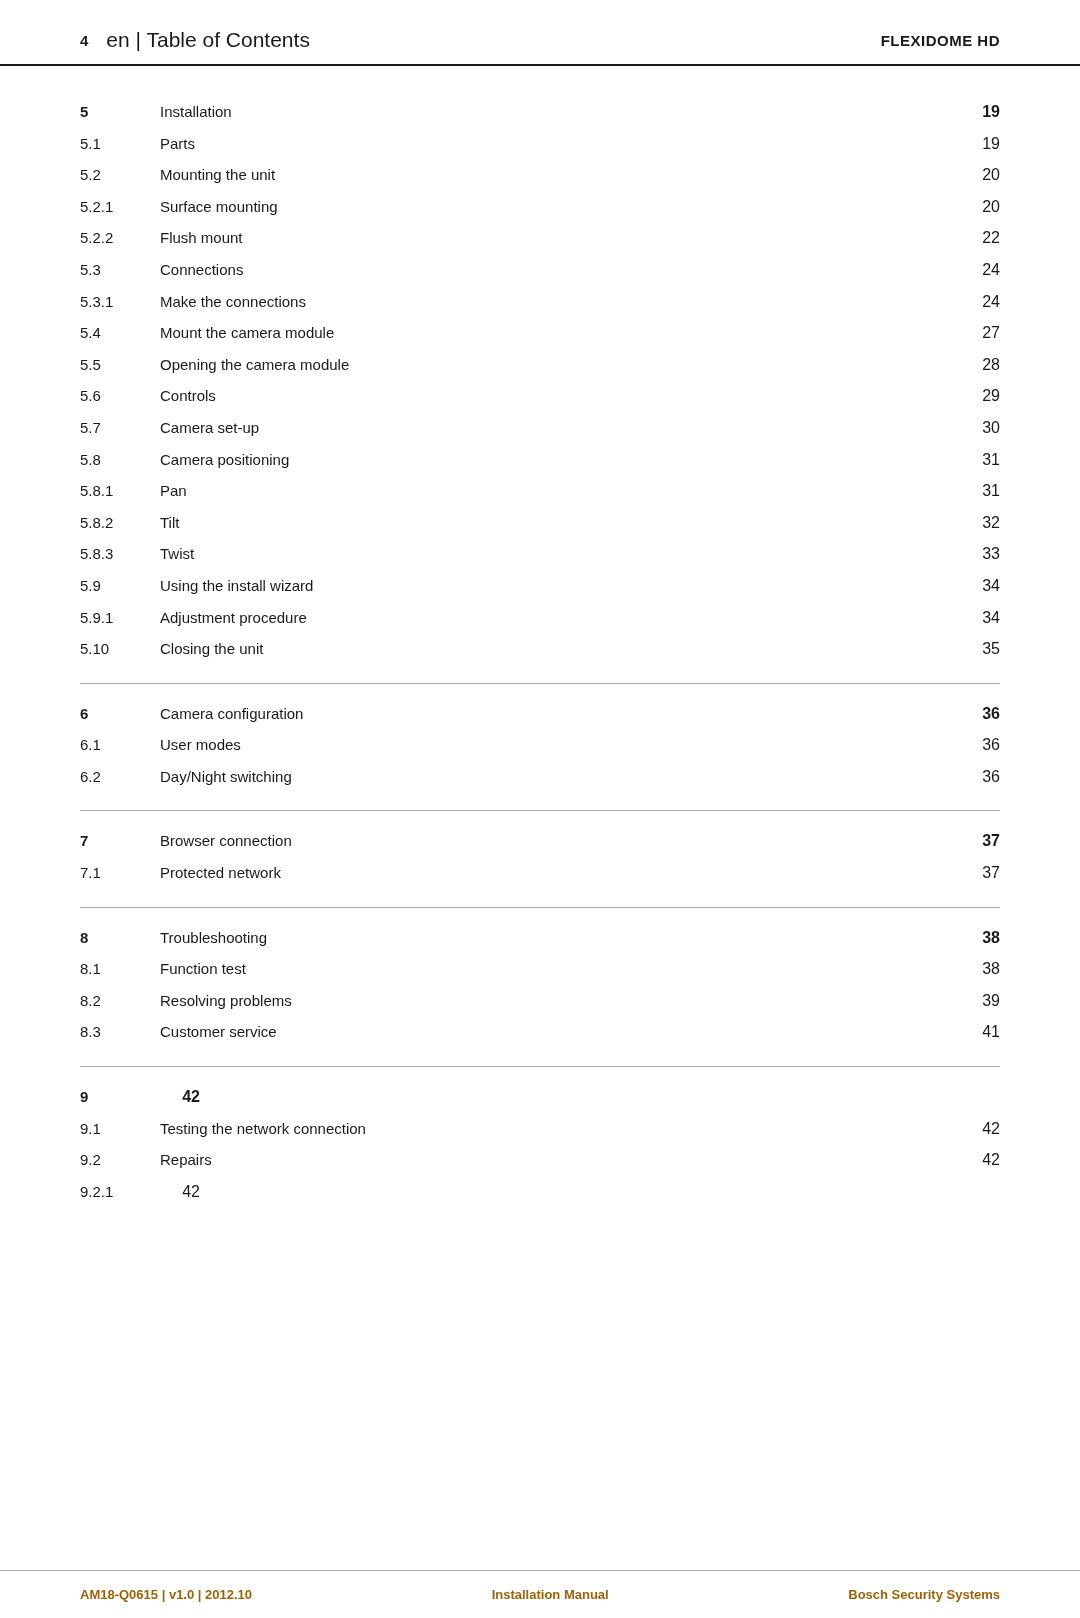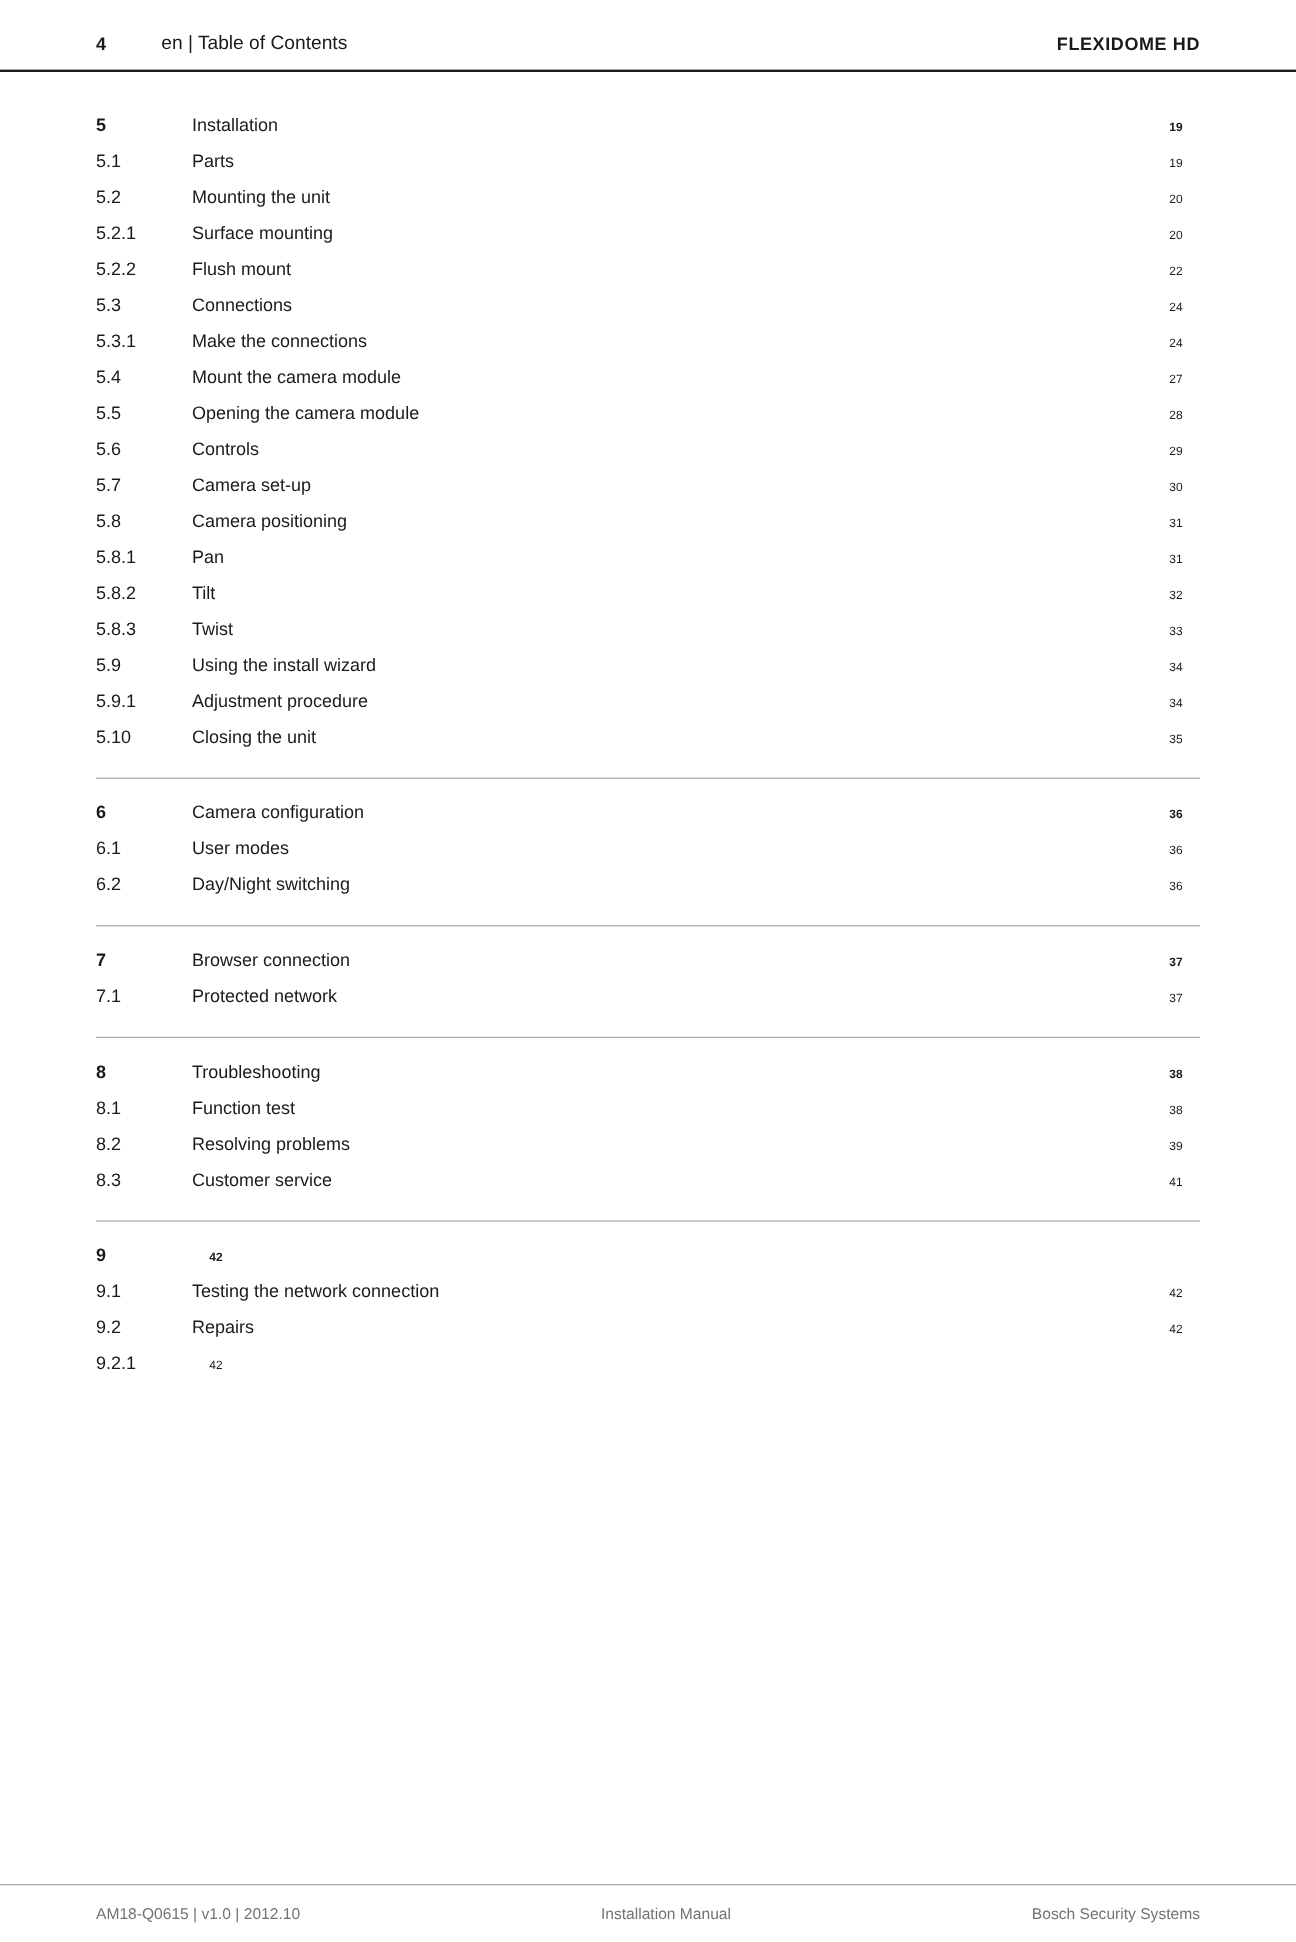--- a/index.html
+++ b/index.html
@@ -43,23 +43,22 @@
       font-size: 15px;
       color: #1a1a1a;
     }
 
     .header-page-num {
       font-weight: bold;
       font-size: 15px;
     }
 
     .header-section {
-      font-size: 16px;
+      font-size: 21px;
       color: #1a1a1a;
-      margin-left: 28px;
     }
 
     .header-right {
       font-size: 15px;
       font-weight: bold;
       letter-spacing: 0.5px;
       color: #1a1a1a;
       padding-left: 11px;
     }
 
@@ -101,41 +100,42 @@
       flex: 1;
       font-size: 15px;
     }
 
     .toc-row.section-header .toc-title {
       font-weight: normal;
     }
 
     .toc-page {
       min-width: 40px;
-      text-align: center;
-      font-size: 10px;
+      text-align: right;
+      font-size: 16px;
     }
 
     .toc-row.section-header .toc-page {
       font-weight: bold;
     }
 
     
     .page-footer {
       border-top: 1px solid #aaa;
       padding: 16px 80px;
       display: flex;
       justify-content: space-between;
       align-items: center;
       margin-top: auto;
     }
 
     .footer-left, .footer-center, .footer-right {
       font-size: 13px;
-      color: #737373;
+      color: #a16207;
+      font-weight: bold;
     }
   </style>
 </head>
 <body>
 
 <div class="page-container">
 
   <div class="page-header">
     <div class="header-left">
       <span class="header-page-num">4</span>

